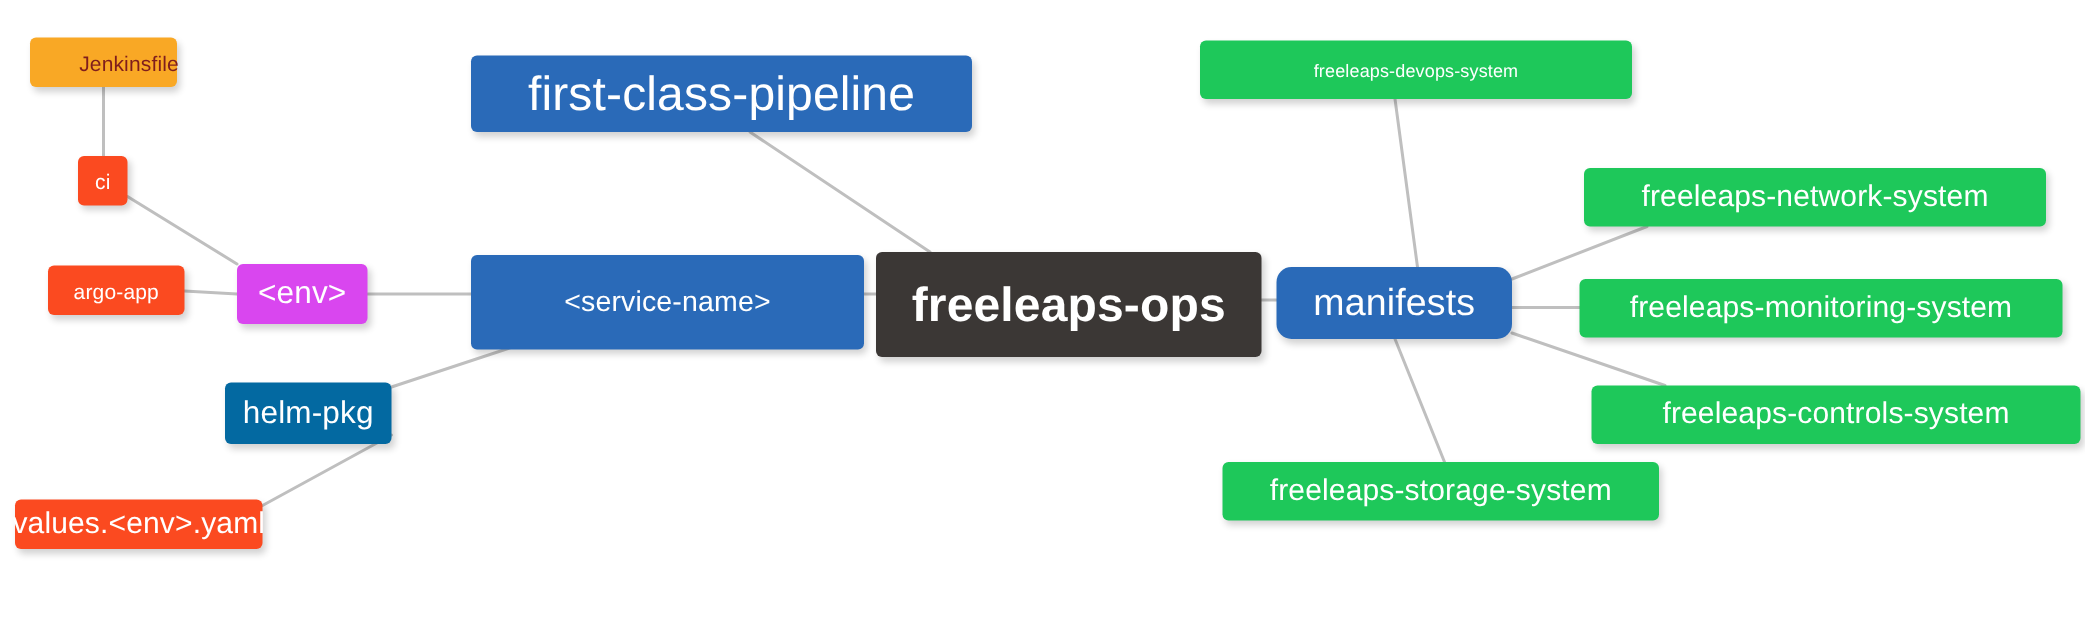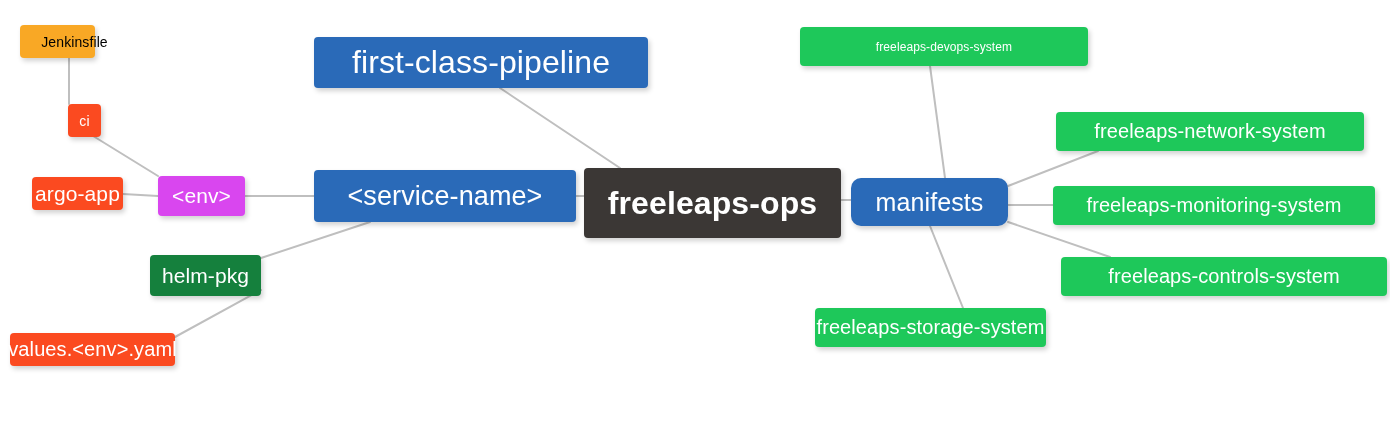--- a/index.html
+++ b/index.html
@@ -25,29 +25,29 @@
       <line x1="500" y1="88" x2="620" y2="168" stroke="#bfbfbf" stroke-width="2" stroke-linecap="round"></line>
       <line x1="576" y1="196" x2="584" y2="196" stroke="#bfbfbf" stroke-width="2" stroke-linecap="round"></line>
       <line x1="841" y1="200" x2="851" y2="200" stroke="#bfbfbf" stroke-width="2" stroke-linecap="round"></line>
       <line x1="930" y1="66" x2="945" y2="178" stroke="#bfbfbf" stroke-width="2" stroke-linecap="round"></line>
       <line x1="1008" y1="186" x2="1098" y2="151" stroke="#bfbfbf" stroke-width="2" stroke-linecap="round"></line>
       <line x1="1008" y1="205" x2="1053" y2="205" stroke="#bfbfbf" stroke-width="2" stroke-linecap="round"></line>
       <line x1="1008" y1="222" x2="1110" y2="257" stroke="#bfbfbf" stroke-width="2" stroke-linecap="round"></line>
       <line x1="930" y1="226" x2="963" y2="308" stroke="#bfbfbf" stroke-width="2" stroke-linecap="round"></line>
     </svg>
   <div id="nodes">
-      <div class="node" style="left: 20px; top: 25px; width: 75px; height: 33px; background: rgb(249, 168, 37); font-size: 14px; color: #000000; padding-left: 34px;">Jenkinsfile</div>
-      <div class="node" style="left: 52px; top: 104px; width: 33px; height: 33px; background: rgb(251, 74, 32); font-size: 14px; color: rgb(255, 255, 255); margin-left: 16px;">ci</div>
-      <div class="node" style="left: 32px; top: 177px; width: 91px; height: 33px; background: rgb(251, 74, 32); font-size: 21px; color: rgb(255, 255, 255);">argo-app</div>
+      <div class="node" style="left: 20px; top: 25px; width: 98px; height: 33px; background: rgb(249, 168, 37); font-size: 14px; color: #7f1d1d; padding-left: 34px;">Jenkinsfile</div>
+      <div class="node" style="left: 52px; top: 104px; width: 33px; height: 33px; background: rgb(251, 74, 32); font-size: 14px; color: rgb(255, 255, 255);">ci</div>
+      <div class="node" style="left: 32px; top: 177px; width: 91px; height: 33px; background: rgb(251, 74, 32); font-size: 14px; color: rgb(255, 255, 255);">argo-app</div>
       <div class="node" style="left: 158px; top: 176px; width: 87px; height: 40px; background: #d946ef; font-size: 21px; color: rgb(255, 255, 255);">&lt;env&gt;</div>
-      <div class="node" style="left: 150px; top: 255px; width: 111px; height: 41px; background: #15803d; font-size: 21px; color: rgb(255, 255, 255);">helm-pkg</div>
+      <div class="node" style="left: 150px; top: 255px; width: 111px; height: 41px; background: #0369a1; font-size: 21px; color: rgb(255, 255, 255);">helm-pkg</div>
       <div class="node" style="left: 10px; top: 333px; width: 165px; height: 33px; background: rgb(251, 74, 32); font-size: 20px; color: rgb(255, 255, 255);">values.&lt;env&gt;.yaml</div>
       <div class="node" style="left: 314px; top: 37px; width: 334px; height: 51px; background: rgb(42, 106, 184); font-size: 32px; color: rgb(255, 255, 255);">first-class-pipeline</div>
-      <div class="node" style="left: 314px; top: 170px; width: 262px; height: 52px; background: rgb(42, 106, 184); font-size: 27px; color: rgb(255, 255, 255);">&lt;service-name&gt;</div>
+      <div class="node" style="left: 314px; top: 170px; width: 262px; height: 63px; background: rgb(42, 106, 184); font-size: 19px; color: rgb(255, 255, 255);">&lt;service-name&gt;</div>
       <div class="node" style="left: 584px; top: 168px; width: 257px; height: 70px; background: rgb(59, 55, 53); font-size: 32px; color: rgb(255, 255, 255); font-weight: bold;">freeleaps-ops</div>
       <div class="node" style="left: 851px; top: 178px; width: 157px; height: 48px; background: rgb(42, 106, 184); font-size: 25px; color: rgb(255, 255, 255); border-radius: 10px;">manifests</div>
       <div class="node" style="left: 800px; top: 27px; width: 288px; height: 39px; background: rgb(30, 200, 90); font-size: 12px; color: rgb(255, 255, 255);">freeleaps-devops-system</div>
       <div class="node" style="left: 1056px; top: 112px; width: 308px; height: 39px; background: rgb(30, 200, 90); font-size: 20px; color: rgb(255, 255, 255);">freeleaps-network-system</div>
       <div class="node" style="left: 1053px; top: 186px; width: 322px; height: 39px; background: rgb(30, 200, 90); font-size: 20px; color: rgb(255, 255, 255);">freeleaps-monitoring-system</div>
       <div class="node" style="left: 1061px; top: 257px; width: 326px; height: 39px; background: rgb(30, 200, 90); font-size: 20px; color: rgb(255, 255, 255);">freeleaps-controls-system</div>
-      <div class="node" style="left: 815px; top: 308px; width: 231px; height: 39px; background: rgb(30, 200, 90); font-size: 20px; color: rgb(255, 255, 255);">freeleaps-storage-system</div>
+      <div class="node" style="left: 815px; top: 308px; width: 291px; height: 39px; background: rgb(30, 200, 90); font-size: 20px; color: rgb(255, 255, 255);">freeleaps-storage-system</div>
     </div>
 </div>
 
 </body></html>

